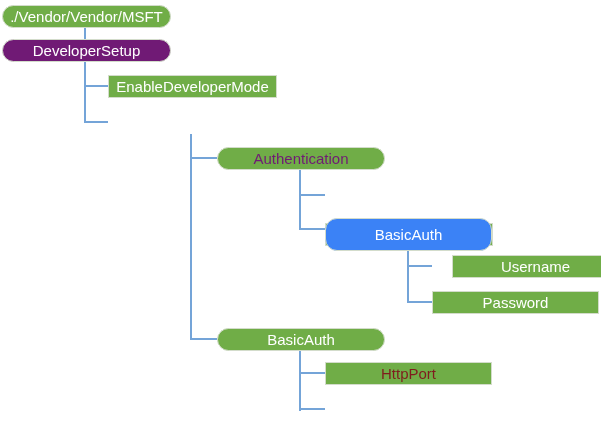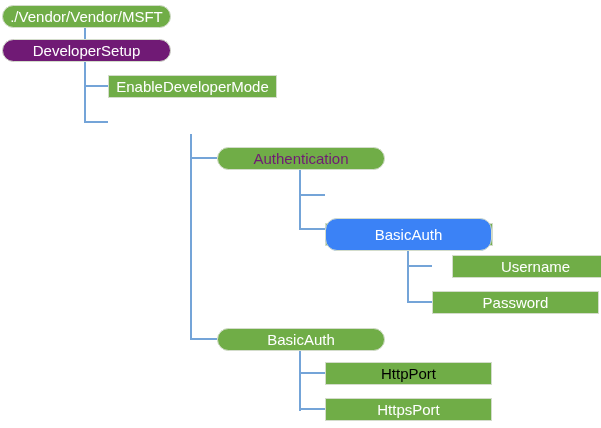--- a/index.html
+++ b/index.html
@@ -58,15 +58,14 @@
     <div class="connector" style="background: rgb(116, 164, 216); left: 300px; top: 408px; width: 25px; height: 2px;"></div>
     <div class="node pill" style="left: 2px; top: 5px; width: 169px; height: 23px; background: rgb(112, 173, 71); border-color: rgb(211, 220, 203); color: rgb(255, 255, 255);">./Vendor/Vendor/MSFT</div>
     <div class="node pill" style="left: 2px; top: 39px; width: 169px; height: 23px; background: #701a75; border-color: rgb(211, 220, 203); color: rgb(255, 255, 255);">DeveloperSetup</div>
     <div class="node rect" style="left: 108px; top: 75px; width: 169px; height: 23px; background: rgb(112, 173, 71); border-color: rgb(211, 220, 203); color: rgb(255, 255, 255);">EnableDeveloperMode</div>
     <div class="node pill" style="left: 217px; top: 147px; width: 168px; height: 23px; background: rgb(112, 173, 71); border-color: rgb(211, 220, 203); color: #701a75;">Authentication</div>
     <div class="node rect" style="left: 325px; top: 184px; width: 168px; height: 23px; background: rgb(112, 173, 71); border-color: rgb(211, 220, 203); color: rgb(255, 255, 255); margin-top: 39px;">Mode</div>
     <div class="node pill" style="left: 325px; top: 218px; width: 167px; height: 33px; background: #3b82f6; border-color: rgb(211, 220, 203); color: rgb(255, 255, 255);">BasicAuth</div>
     <div class="node rect" style="left: 452px; top: 255px; width: 167px; height: 23px; background: rgb(112, 173, 71); border-color: rgb(211, 220, 203); color: rgb(255, 255, 255);">Username</div>
     <div class="node rect" style="left: 432px; top: 291px; width: 167px; height: 23px; background: rgb(112, 173, 71); border-color: rgb(211, 220, 203); color: rgb(255, 255, 255);">Password</div>
     <div class="node pill" style="left: 217px; top: 328px; width: 168px; height: 23px; background: rgb(112, 173, 71); border-color: rgb(211, 220, 203); color: rgb(255, 255, 255);">BasicAuth</div>
-    <div class="node rect" style="left: 325px; top: 362px; width: 167px; height: 23px; background: rgb(112, 173, 71); border-color: rgb(211, 220, 203); color: #000000;">HttpPort</div>
-    <div class="node rect" style="left: 325px; top: 398px; width: 167px; height: 23px; background: rgb(112, 173, 71); border-color: rgb(211, 220, 203); color: rgb(255, 255, 255);">HttpsPort</div>
+    <div class="node rect" style="left: 325px; top: 362px; width: 167px; height: 23px; background: rgb(112, 173, 71); border-color: rgb(211, 220, 203); color: #7f1d1d;">HttpPort</div>
   </div>
 
 </body></html>

